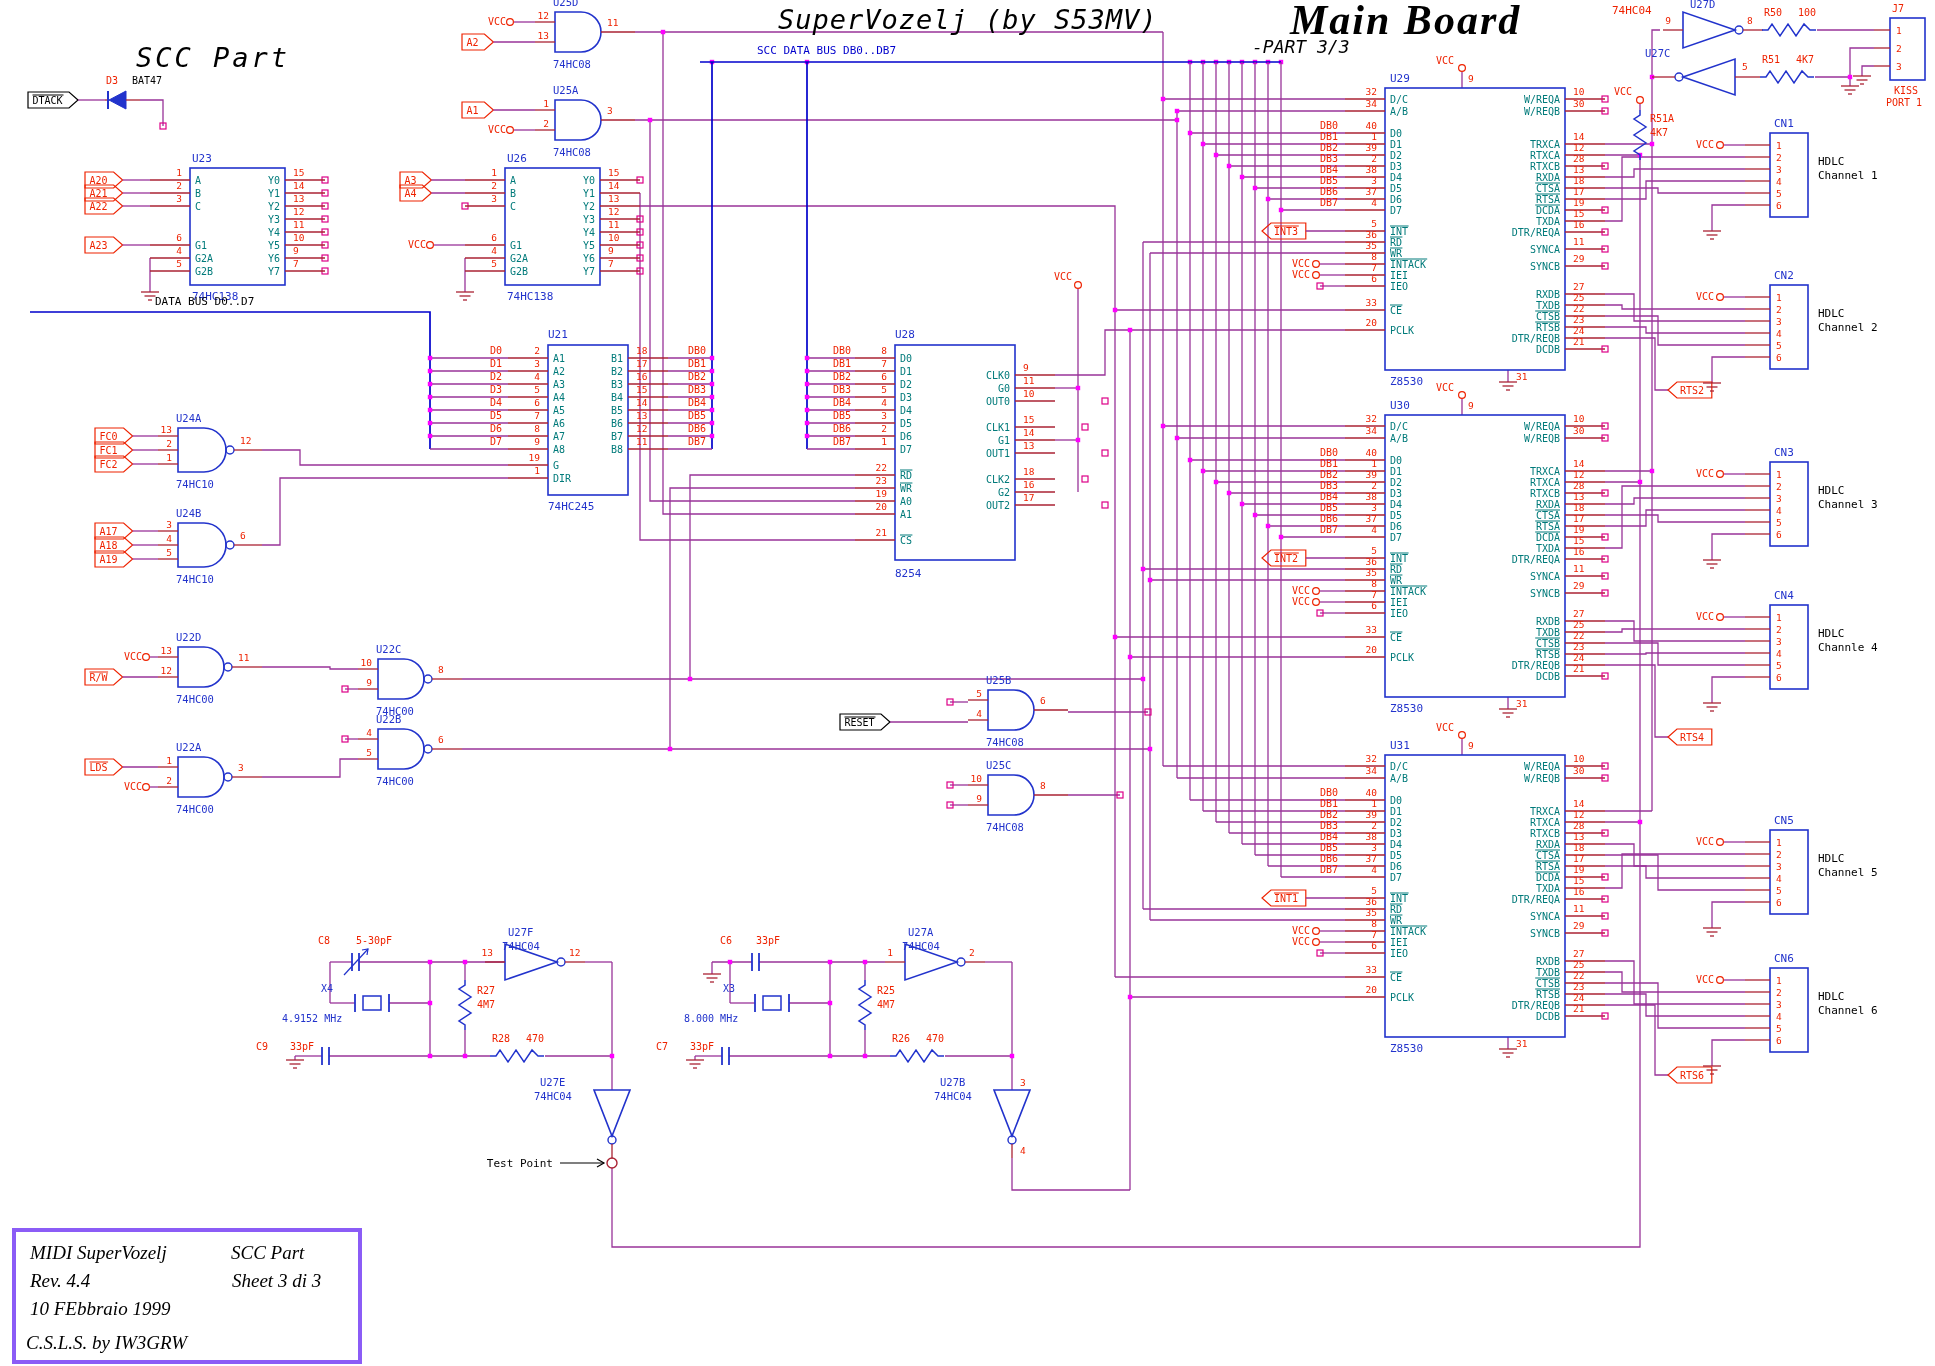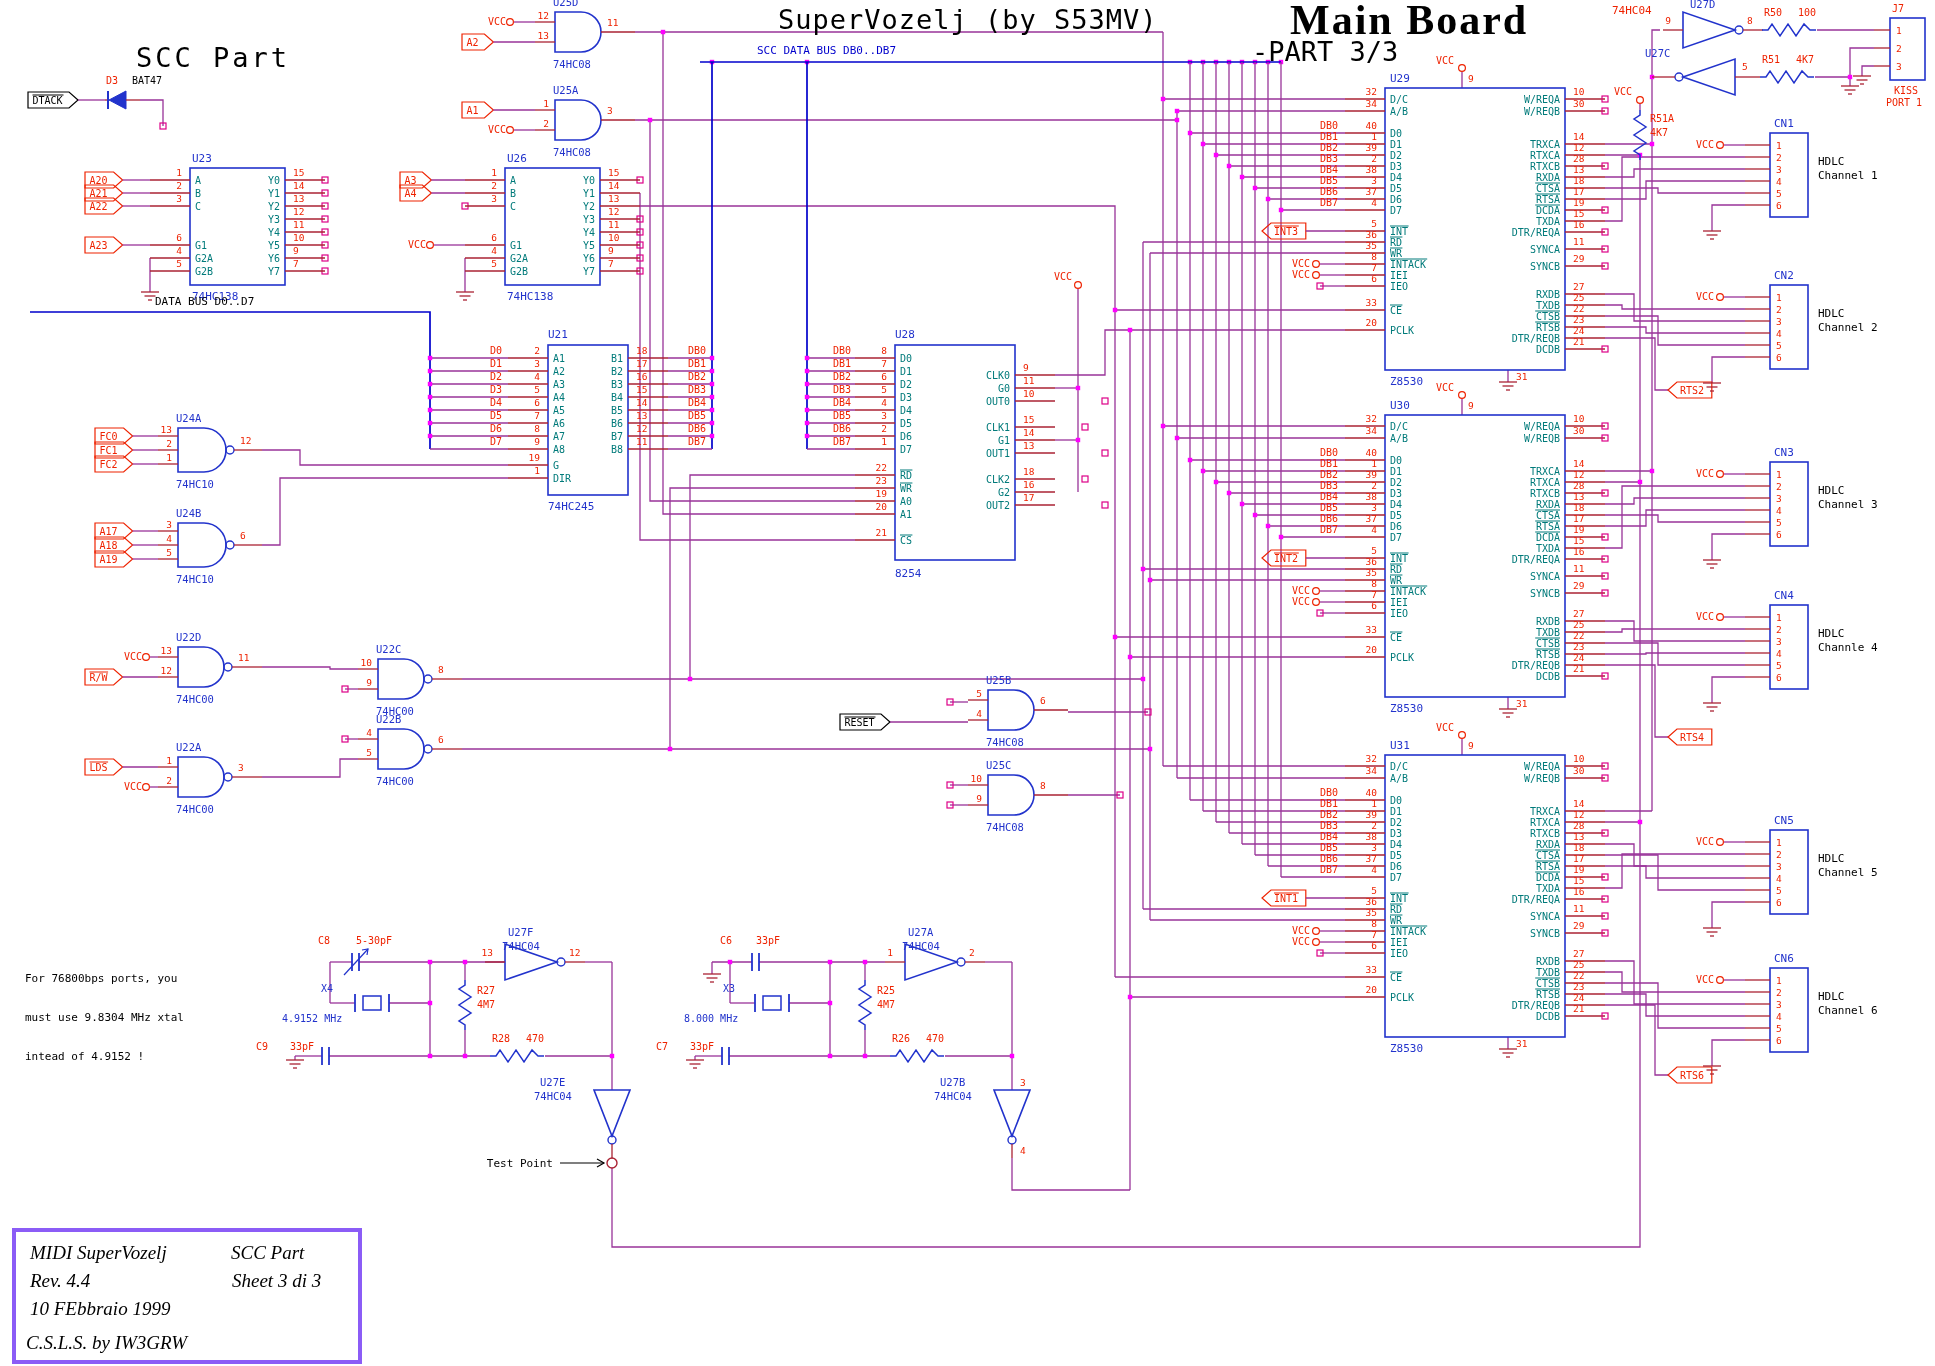--- a/index.html
+++ b/index.html
@@ -1,23 +1,23 @@
 <!DOCTYPE html>
 <html><head>
 <meta charset="utf-8">
 <style>
   html,body{margin:0;padding:0;background:#ffffff;}
   #page{position:relative;width:1935px;height:1366px;background:#ffffff;overflow:hidden;
         font-family:"DejaVu Sans Mono",monospace;}
   svg{position:absolute;left:0;top:0;}
   svg text{font-family:"DejaVu Sans Mono",monospace;}
-  .ov{position:absolute;color:#000;}
+  .ov{position:absolute;color:#000;font-style:italic;}
   #t-product{left:778px;top:4px;font-size:27px;letter-spacing:1px;}
   #t-board{left:1290px;top:-4px;font-family:"Liberation Serif",serif;font-weight:bold;font-size:42px;letter-spacing:2px;}
-  #t-part{left:1252px;top:36px;font-size:27px;}
+  #t-part{left:1252px;top:36px;font-size:18px;}
   #t-section{left:136px;top:42px;font-size:27px;letter-spacing:3px;}
   .note{font-size:11px;line-height:13px;white-space:pre;}
   #n-xtal{left:25px;top:946px;}
   #n-trim{left:268px;top:1124px;}
   #tblock{left:12px;top:1228px;width:342px;height:128px;border:4px solid #8b5cf6;
           font-family:"Liberation Serif",serif;font-style:italic;font-size:19px;}
   #tblock span{position:absolute;}
   .tb-a{left:14px;top:10px;} .tb-b{left:215px;top:10px;}
   .tb-c{left:14px;top:38px;} .tb-d{left:216px;top:38px;}
   .tb-e{left:14px;top:66px;} .tb-f{left:10px;top:100px;}
@@ -1727,25 +1727,20 @@
         <text x="155" y="305" fill="#000000" font-size="11" text-anchor="start">DATA BUS D0..D7</text>
         <text x="1612" y="14" fill="#ee2200" font-size="11" text-anchor="start">74HC04</text>
       </g>
     </svg>
 
   <div class="ov" id="t-product">SuperVozelj  (by S53MV)</div>
   <div class="ov" id="t-board">Main Board</div>
   <div class="ov" id="t-part">-PART 3/3</div>
   <div class="ov" id="t-section">SCC Part</div>
 
-  <div class="ov note" id="n-xtal">
-    <div>For 76800bps ports, you</div>
-    <div>must use 9.8304 MHz xtal</div>
-    <div>intead of 4.9152 !</div>
-  </div>
 
   <div class="ov" id="tblock">
     <span class="tb-a">MIDI SuperVozelj</span>
     <span class="tb-b">SCC Part</span>
     <span class="tb-c">Rev. 4.4</span>
     <span class="tb-d">Sheet 3 di 3</span>
     <span class="tb-e">10 FEbbraio 1999</span>
     <span class="tb-f">C.S.L.S. by IW3GRW</span>
   </div>
 </div>

